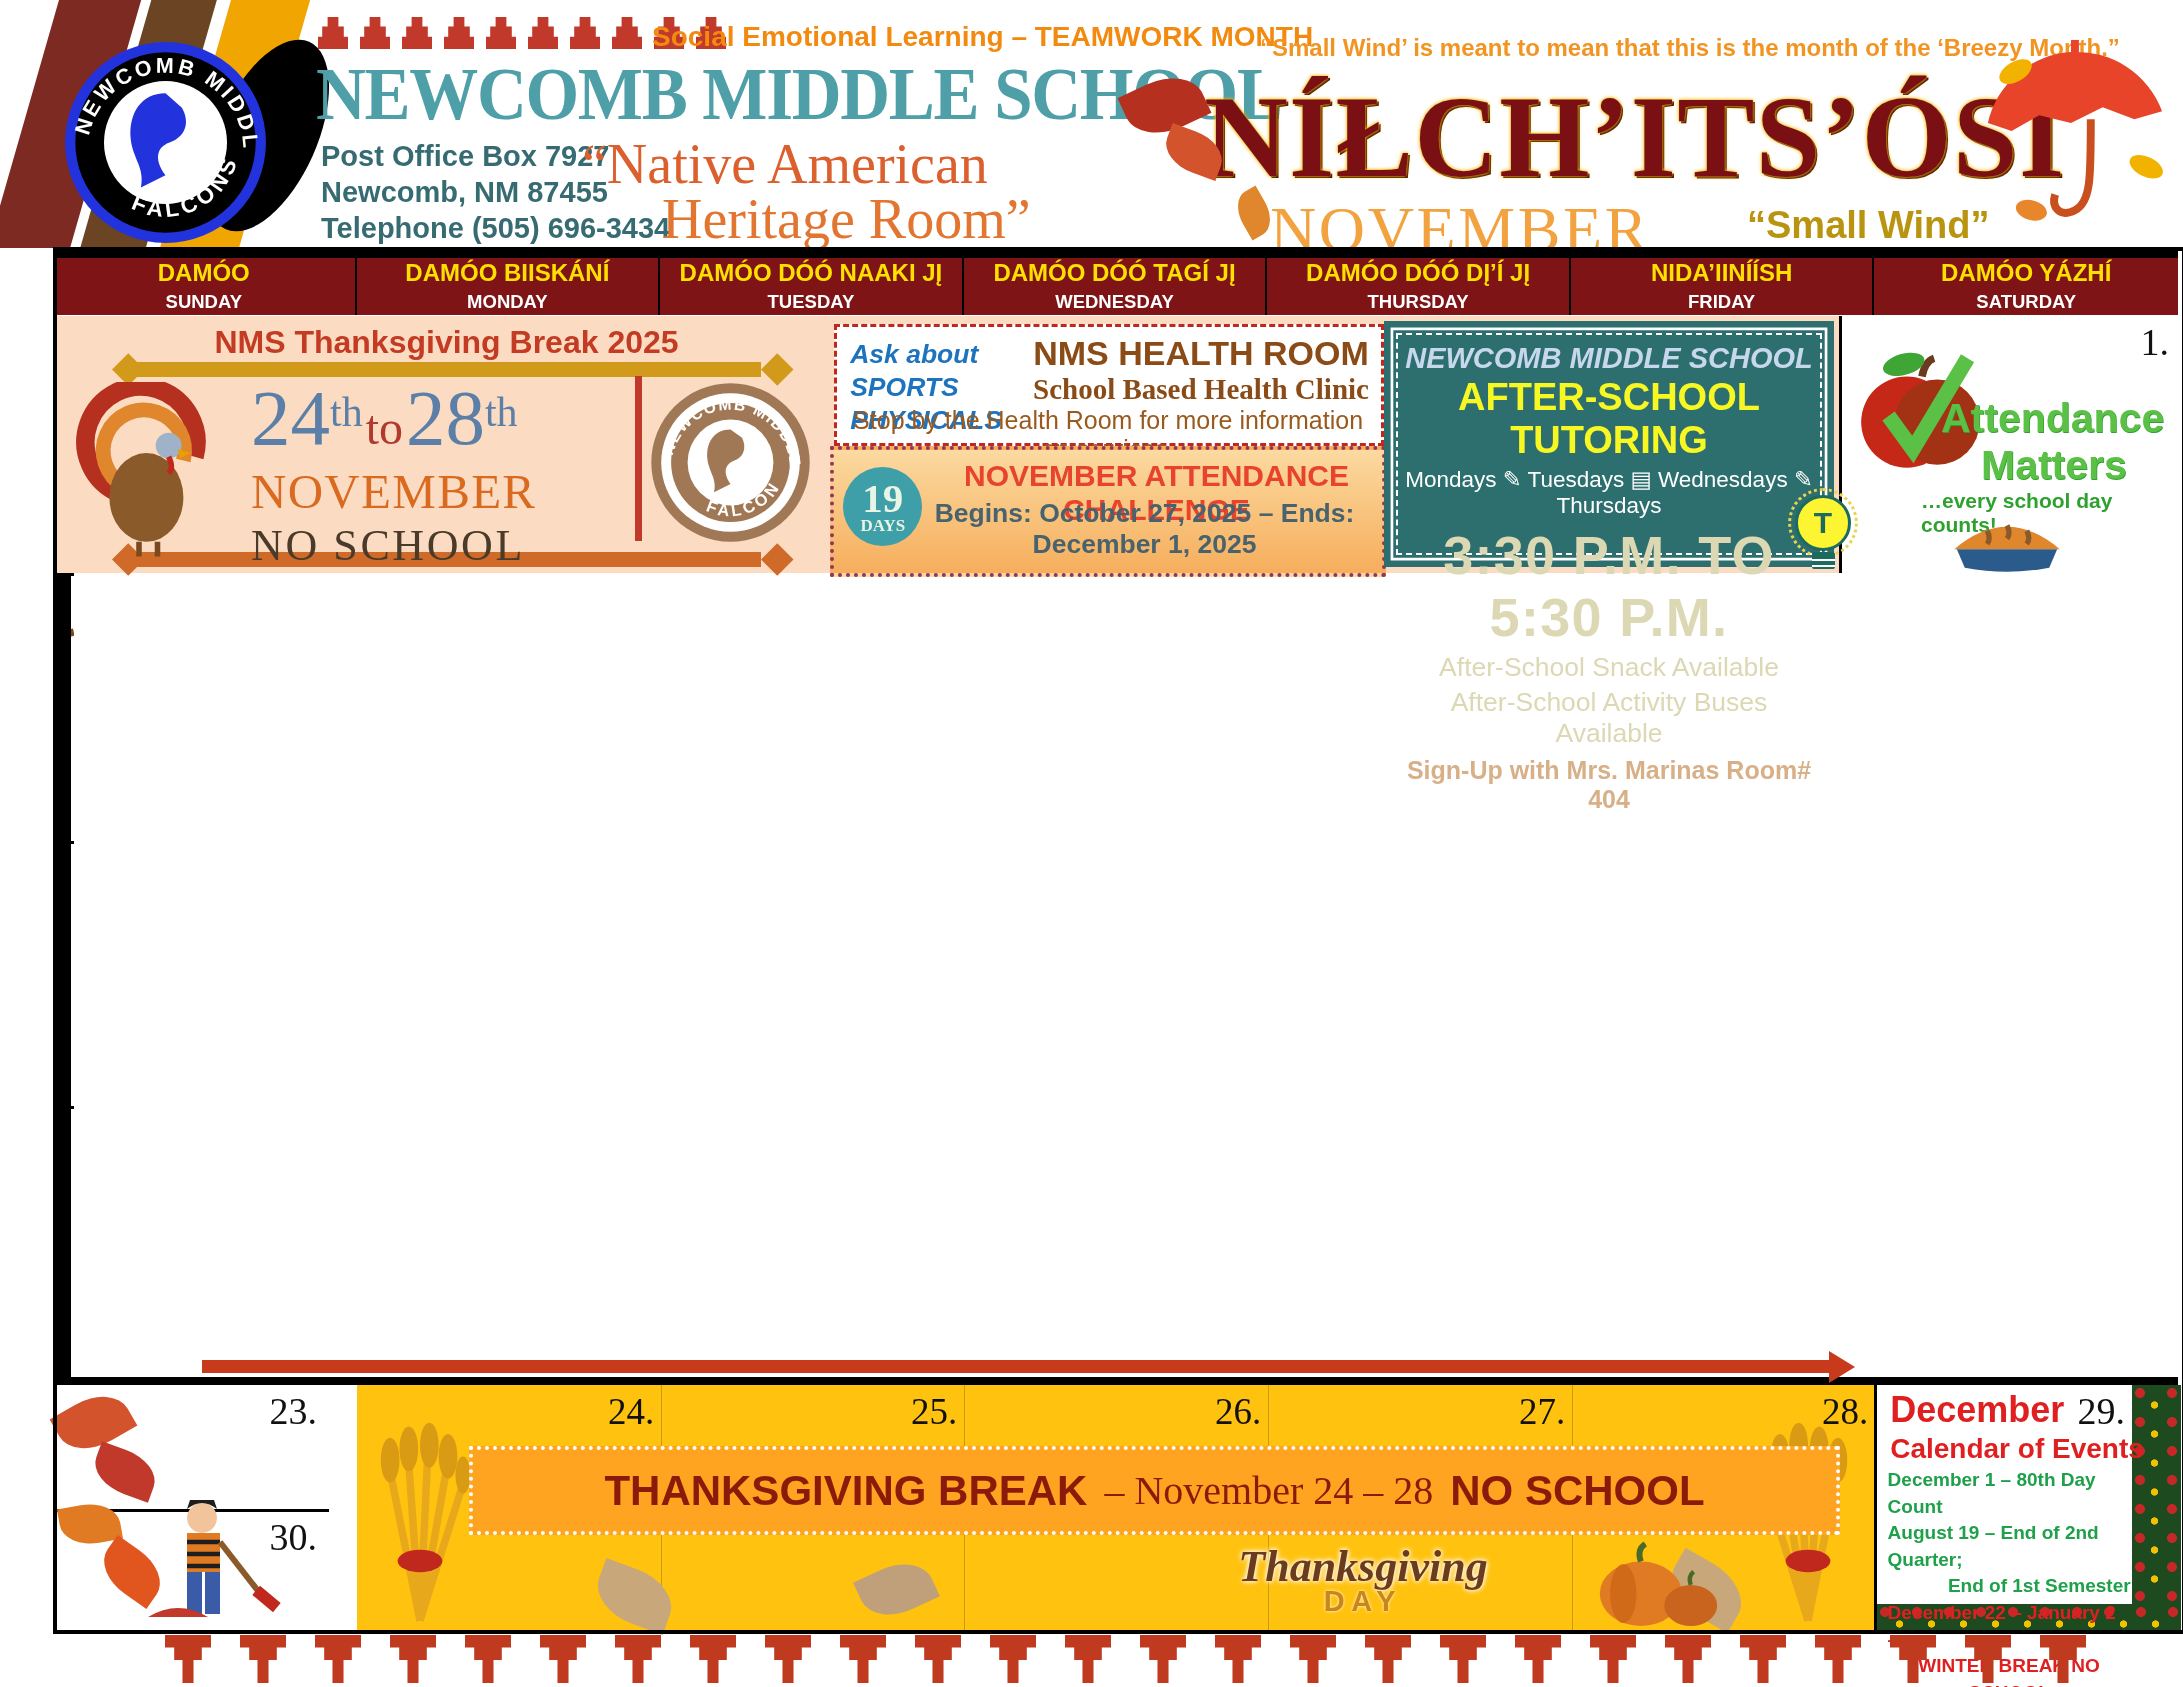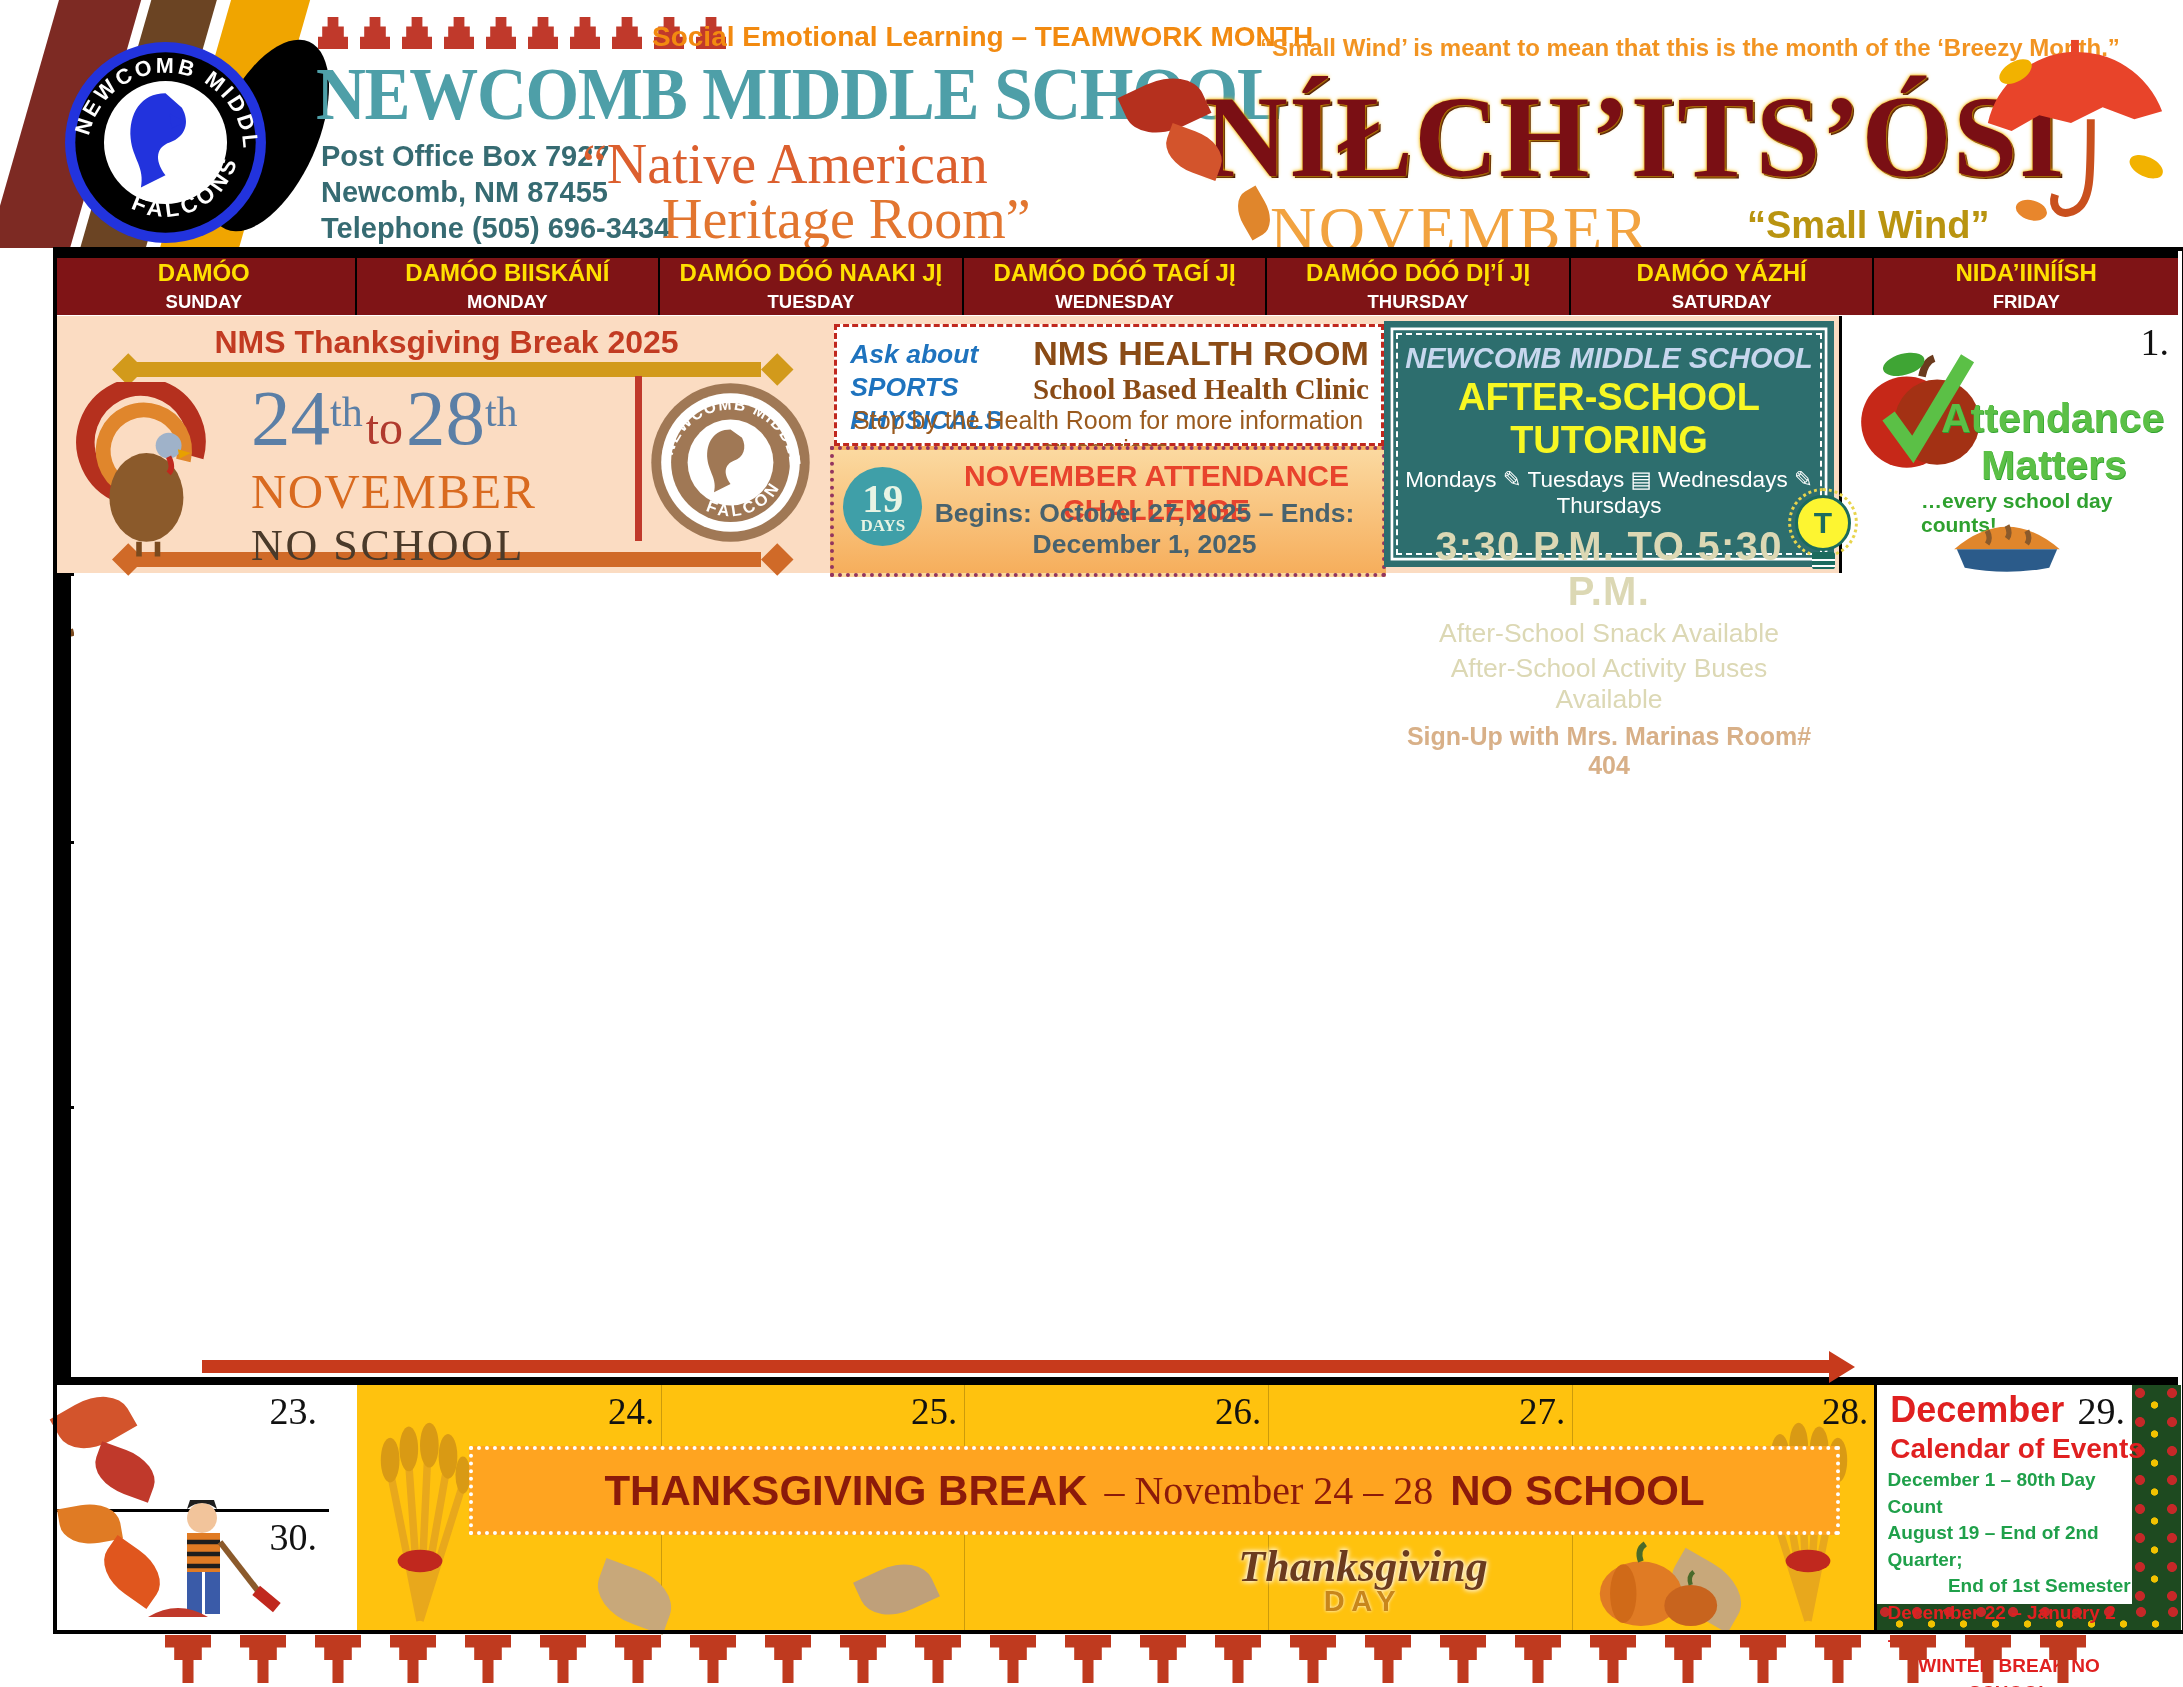--- a/index.html
+++ b/index.html
@@ -74,21 +74,21 @@
      color:#E8F4E4;text-align:center;font-family:"Liberation Serif",serif;font-weight:bold;}
   #chalbox .t1{position:absolute;left:104px;top:9.3px;width:437px;text-align:center;font-size:30px;font-weight:bold;color:#E8432D;}
   #chalbox .t2{position:absolute;left:79px;top:48px;width:463px;text-align:center;font-size:26.5px;font-weight:bold;color:#48626E;}
   #chalbox .t3{position:absolute;left:6.6px;top:82px;width:536px;text-align:center;font-size:25px;font-weight:bold;color:#48626E;}
   #tutorbox{position:absolute;left:1331px;top:5.3px;width:450px;height:246px;background:#2D6E6E;
      box-shadow:inset 0 0 0 6.6px #2D6E6E,inset 0 0 0 9.3px #fff;}
   #tutorbox .in{position:absolute;inset:12px;border:2.6px dashed #fff;text-align:center;color:#E6E2C2;}
   .tb1{font-size:29px;font-weight:bold;font-style:italic;color:#C7D7EE;margin-top:6.6px;}
   .tb2{font-size:38px;font-weight:bold;color:#F7F723;margin-top:1.3px;}
   .tb3{font-size:22.5px;color:#fff;margin-top:4px;}
-  .tb4{font-size:40px;font-weight:bold;color:#DCD8B4;margin-top:5.3px;letter-spacing:1.3px;}
+  .tb4{font-size:54px;font-weight:bold;color:#DCD8B4;margin-top:5.3px;letter-spacing:1.3px;}
   .tb5{font-size:26.5px;color:#DCD8B4;margin-top:4px;}
   .tb6{font-size:25px;font-weight:bold;color:#D8B088;margin-top:6.6px;}
   #cell1{position:absolute;left:1786px;top:0;width:339px;height:257px;background:#fff;border-left:3.3px solid #000;}
   .att1{position:absolute;left:99px;top:79px;font-size:41px;font-weight:bold;color:#5BC046;text-shadow:0.7px 0.7px 0 #2FA12F;}
   .att2{position:absolute;left:139px;top:126px;font-size:41px;font-weight:bold;color:#5BC046;text-shadow:0.7px 0.7px 0 #2FA12F;}
   .att3{position:absolute;left:79px;top:173px;font-size:21px;font-weight:bold;color:#2FA12F;}
   
   .maroon{color:#7A2E20;font-weight:bold;font-family:"Liberation Serif",serif;}
   .ctr{text-align:center;}
   
@@ -199,26 +199,26 @@
     </div>
   <div class="dayhdr">
       <span class="dn">DAMÓO DÓÓ TAGÍ JĮ</span>
       <span class="de">WEDNESDAY</span>
     </div>
   <div class="dayhdr">
       <span class="dn">DAMÓO DÓÓ DĮ’Í JĮ</span>
       <span class="de">THURSDAY</span>
     </div>
   <div class="dayhdr">
+      <span class="dn">NIDA’IINÍÍSH</span>
+      <span class="de">FRIDAY</span>
+    </div>
+  <div class="dayhdr">
       <span class="dn">DAMÓO YÁZHÍ</span>
       <span class="de">SATURDAY</span>
-    </div>
-  <div class="dayhdr">
-      <span class="dn">NIDA’IINÍÍSH</span>
-      <span class="de">FRIDAY</span>
     </div>
 </div>
 
 <div class="abs" id="w1">
   <div id="w1banner">
     <div id="w1title">NMS Thanksgiving Break 2025</div>
     <div class="goldbar" style="top:46px;"></div>
       <div class="gdia" style="left:64px;top:42px;"></div>
       <div class="gdia" style="left:713px;top:42px;"></div>
     <div class="goldbar" style="top:236px;background:#D06A28;"></div>

